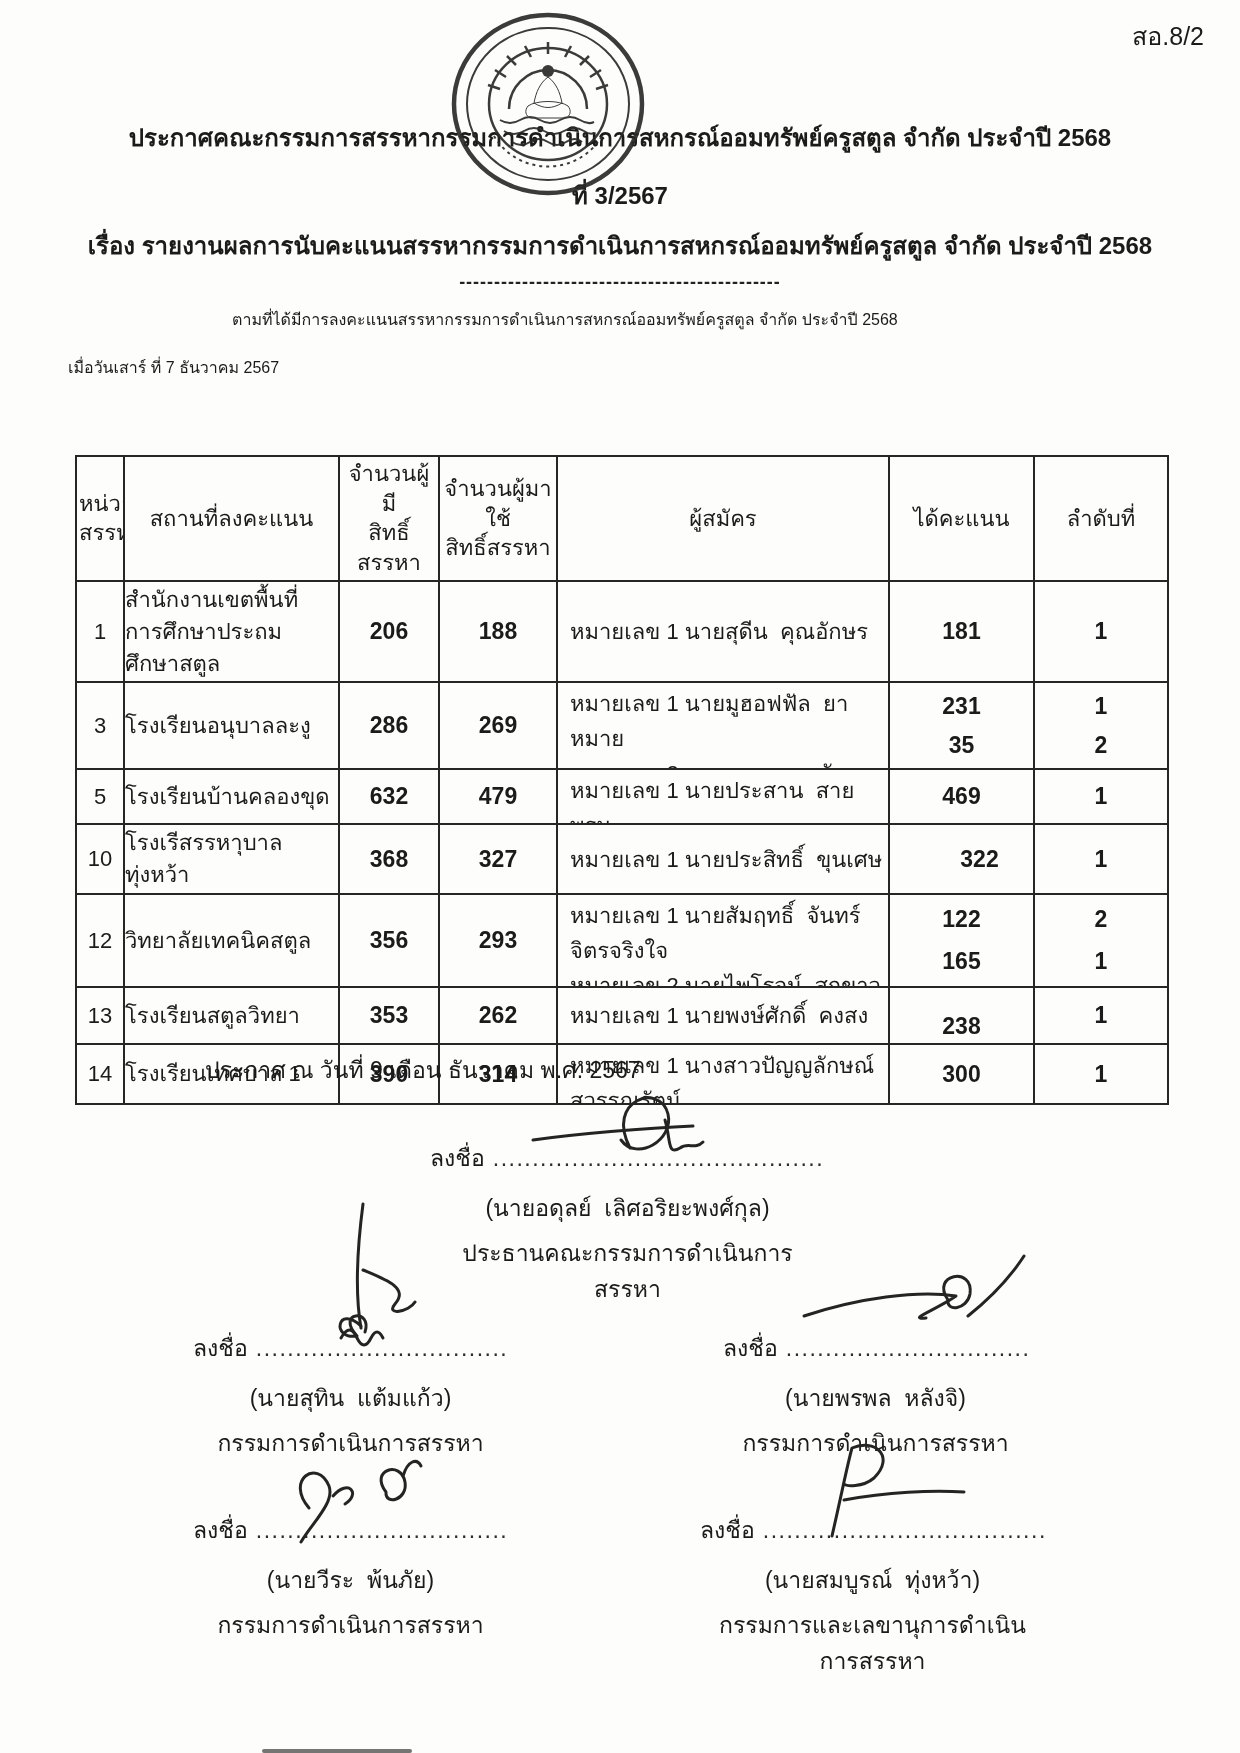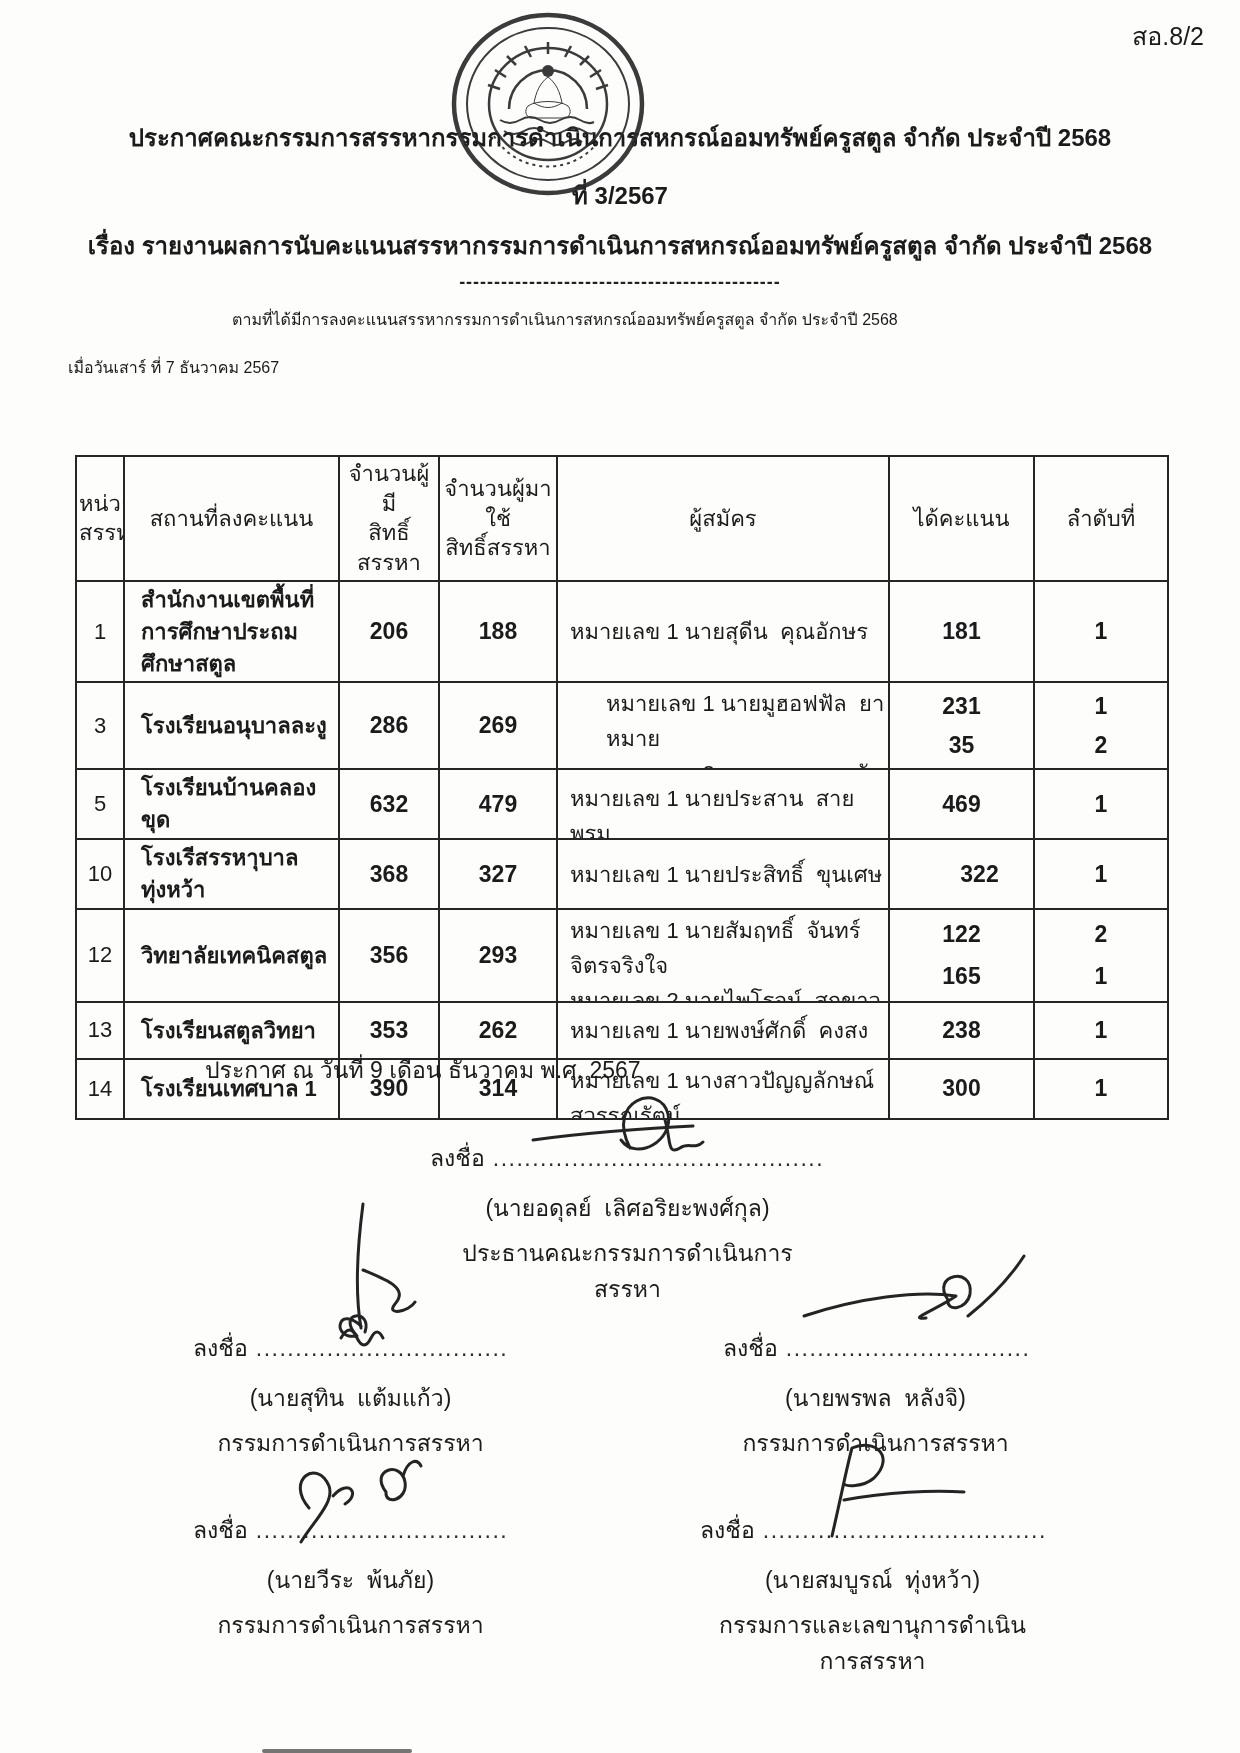--- a/index.html
+++ b/index.html
@@ -20,21 +20,21 @@
   .para1a{top:308px; left:68px; right:40px; text-indent:164px;}
   .para1b{top:356px; left:68px;}
   .para2{top:400px; left:232px;}
   table.results{
     position:absolute; top:455px; left:75px; width:1092px;
     border-collapse:collapse; table-layout:fixed; font-size:22px;
   }
   .results th,.results td{border:2px solid #262626; overflow:hidden;}
   .results th{font-weight:normal; white-space:pre-line; text-align:center; line-height:1.35; padding:2px;}
   td.c-unit{text-align:center;}
-  td.c-place{padding:2px 4px 2px 16px; line-height:1.45;font-weight:bold;}
+  td.c-place{padding:2px 4px 2px 0; line-height:1.45;}
   td.c-num{text-align:center; font-weight:600; font-size:23px;}
   td.c-cand{padding-left:12px;}
   .stack{display:flex; flex-direction:column; justify-content:space-around;}
   .cand-name{white-space:pre-wrap;}
   .announce{top:1052px; left:205px; font-size:23px;}
   .sig-block{position:absolute; font-size:23px; text-align:center; z-index:2;}
   .sig-line{position:relative; display:flex; align-items:baseline; text-align:left;}
   .sig-label{margin-right:8px; white-space:nowrap;}
   .sig-dots{flex:1; overflow:hidden; white-space:nowrap; letter-spacing:1.5px; color:#2c2c2c;}
   .sig-name{margin-top:14px; white-space:pre-wrap;}
@@ -119,21 +119,21 @@
               <div class="rank-val">1</div>
             </div>
           </td>
         </tr>
         <tr style="height: 87px;">
           <td class="c-unit">3</td>
           <td class="c-place">โรงเรียนอนุบาลละงู</td>
           <td class="c-num">286</td>
           <td class="c-num">269</td>
           <td class="c-cand">
-            <div class="stack" style="height: 79px; margin-left: 36px;">
+            <div class="stack" style="height: 79px;">
               <div class="cand-name">หมายเลข 1 นายมูฮอฟฟัล  ยาหมาย</div>
               <div class="cand-name">หมายเลข 2 นายฮาหรูน  หยังสู</div>
             </div>
           </td>
           <td class="c-num">
             <div class="stack" style="height: 79px;">
               <div class="score-val">231</div>
               <div class="score-val">35</div>
             </div>
           </td>
@@ -214,21 +214,21 @@
           <td class="c-unit">13</td>
           <td class="c-place">โรงเรียนสตูลวิทยา</td>
           <td class="c-num">353</td>
           <td class="c-num">262</td>
           <td class="c-cand">
             <div class="stack" style="height: 49px;">
               <div class="cand-name">หมายเลข 1 นายพงษ์ศักดิ์  คงสง</div>
             </div>
           </td>
           <td class="c-num">
-            <div class="stack" style="height: 49px;">
+            <div class="stack" style="height: 49px; justify-content: flex-end;">
               <div class="score-val">238</div>
             </div>
           </td>
           <td class="c-num">
             <div class="stack" style="height: 49px;">
               <div class="rank-val">1</div>
             </div>
           </td>
         </tr>
         <tr style="height: 60px;">

